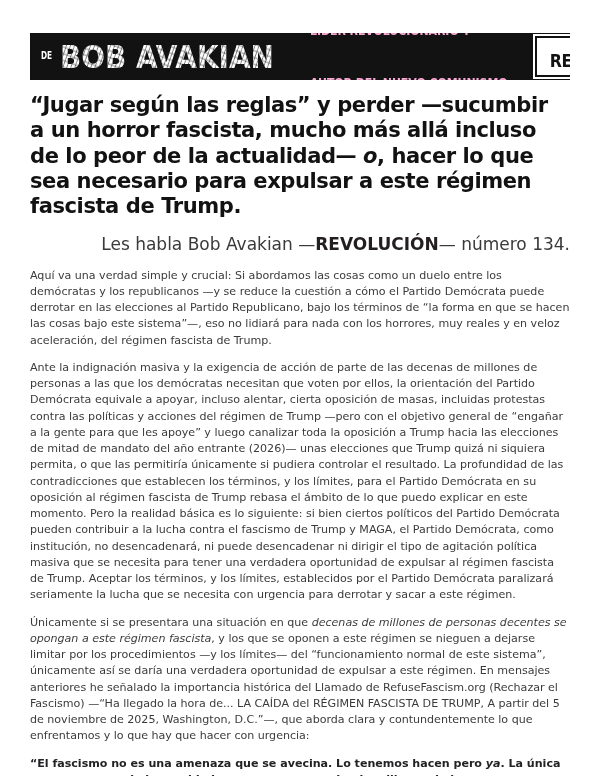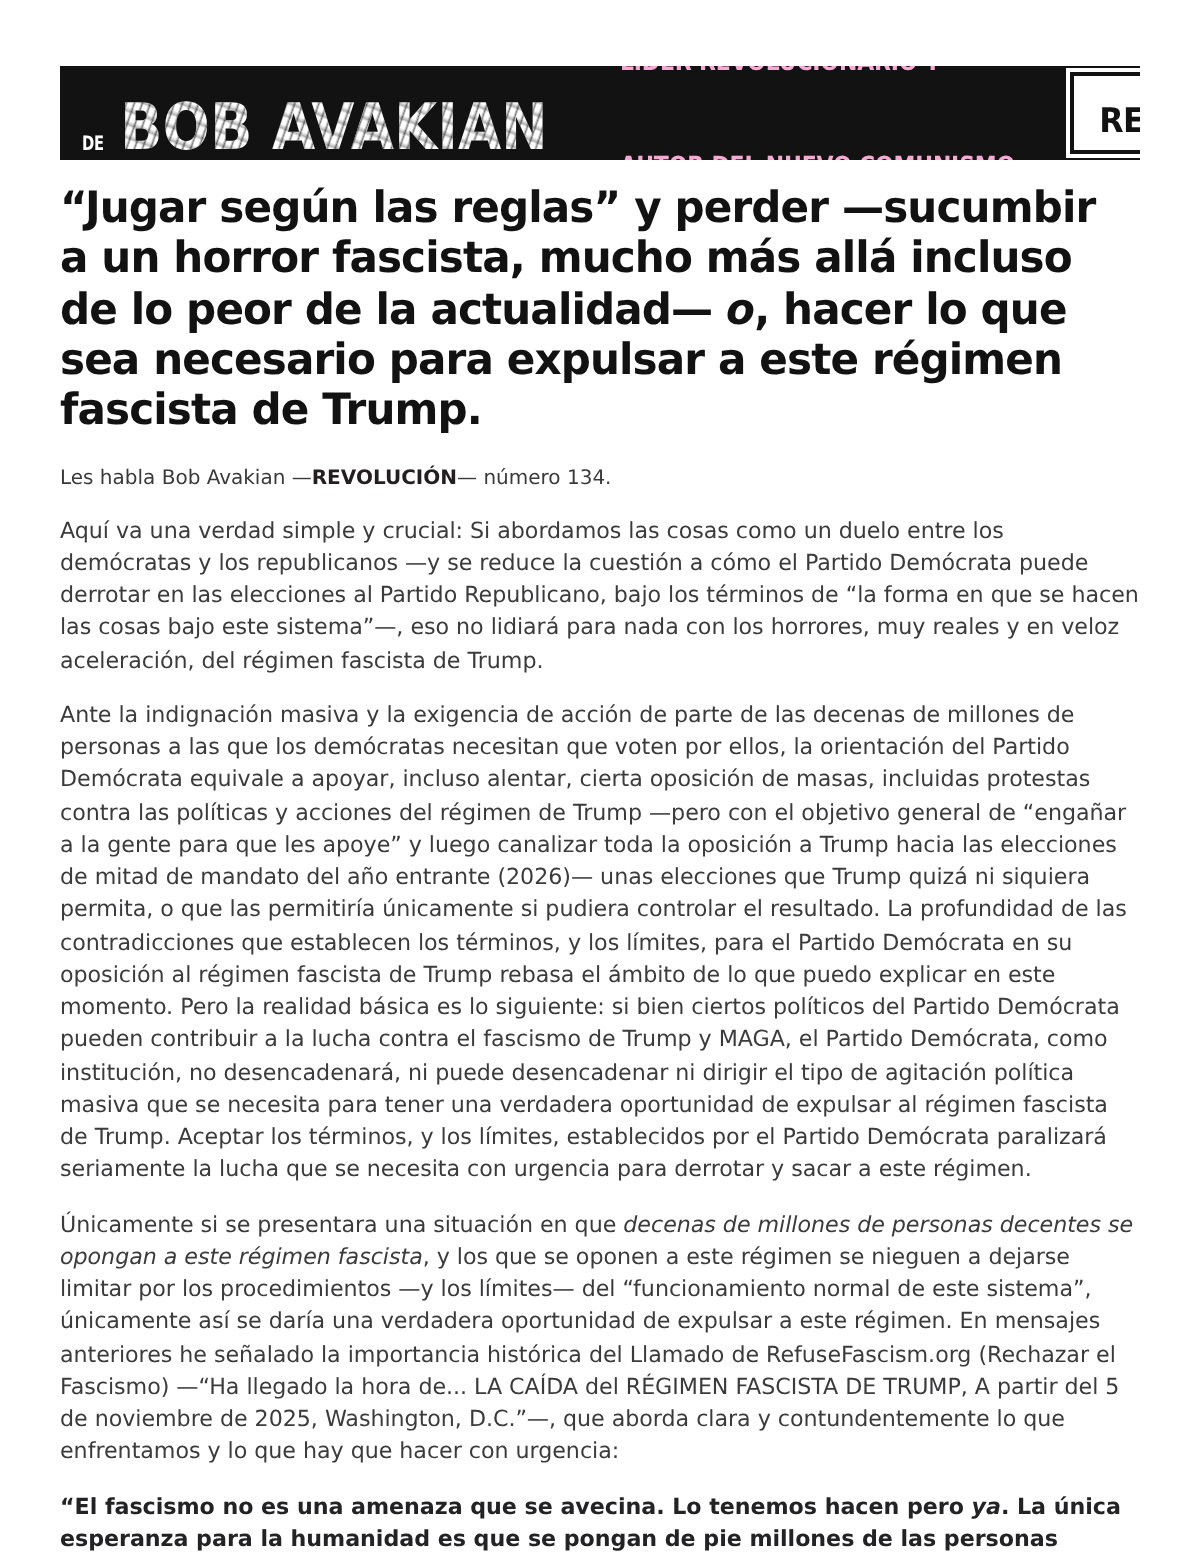--- a/index.html
+++ b/index.html
@@ -27,21 +27,21 @@
   .masthead {
     height: 47px;
     background: #121212;
     display: flex;
     align-items: stretch;
     position: relative;
     overflow: hidden;
   }
   .mast-left {
     display: flex;
-    align-items: flex-end;
+    align-items: center;
     padding-left: 11px;
     flex: 0 0 auto;
   }
   .mast-de {
     color: #ffffff;
     font-family: "Liberation Sans Narrow", "DejaVu Sans Condensed", "Liberation Sans", sans-serif;
     font-weight: bold;
     font-size: 10px;
     letter-spacing: -0.2px;
     margin-right: 6px;
@@ -131,23 +131,24 @@
     transform-origin: left top;
   }
   .headline em {
     font-style: italic;
   }
 
   
   .byline {
     margin-top: 12px;
     font-family: "DejaVu Sans", "Liberation Sans", sans-serif;
-    font-size: 10px;
+    font-size: 17px;
     line-height: 1.4;
     color: #3a3a3a;
+    text-align: right;
   }
   .byline b { font-weight: bold; color: #231f20; }
 
   
   .body-copy { margin-top: 11px; }
   .body-copy p {
     margin: 0 0 11px 0;
     font-family: "DejaVu Sans", "Liberation Sans", sans-serif;
     font-size: 11.1px;
     line-height: 1.465;

